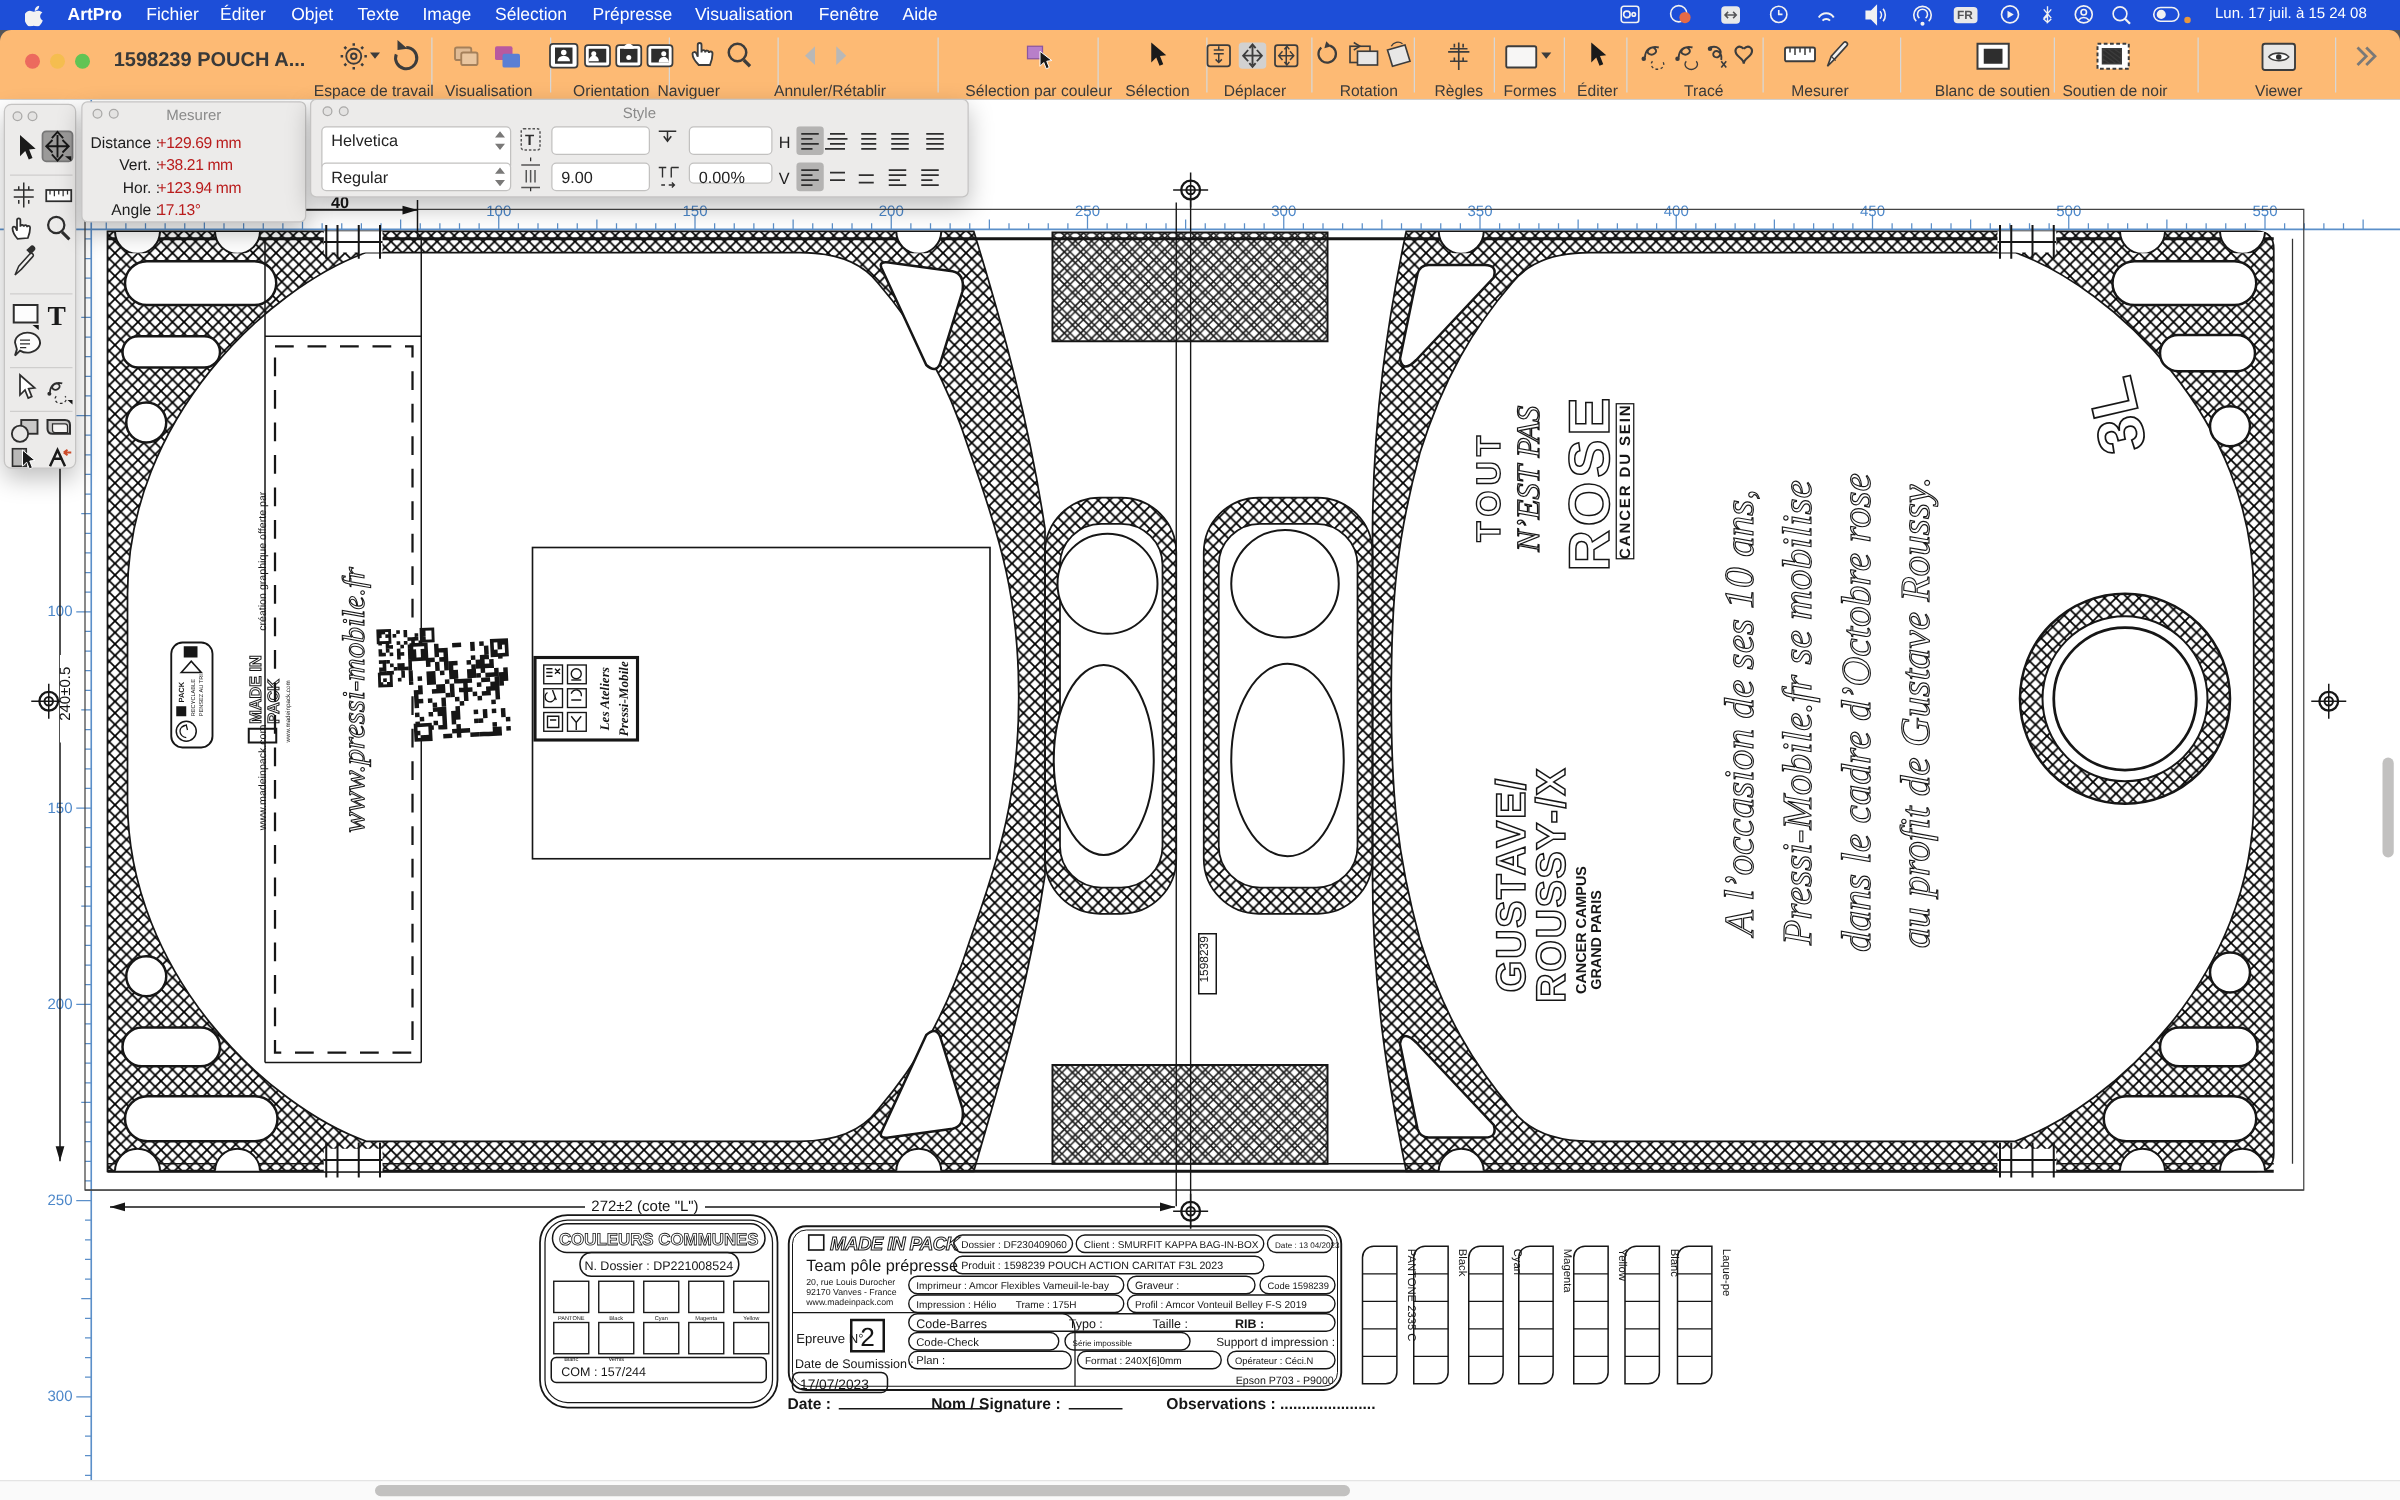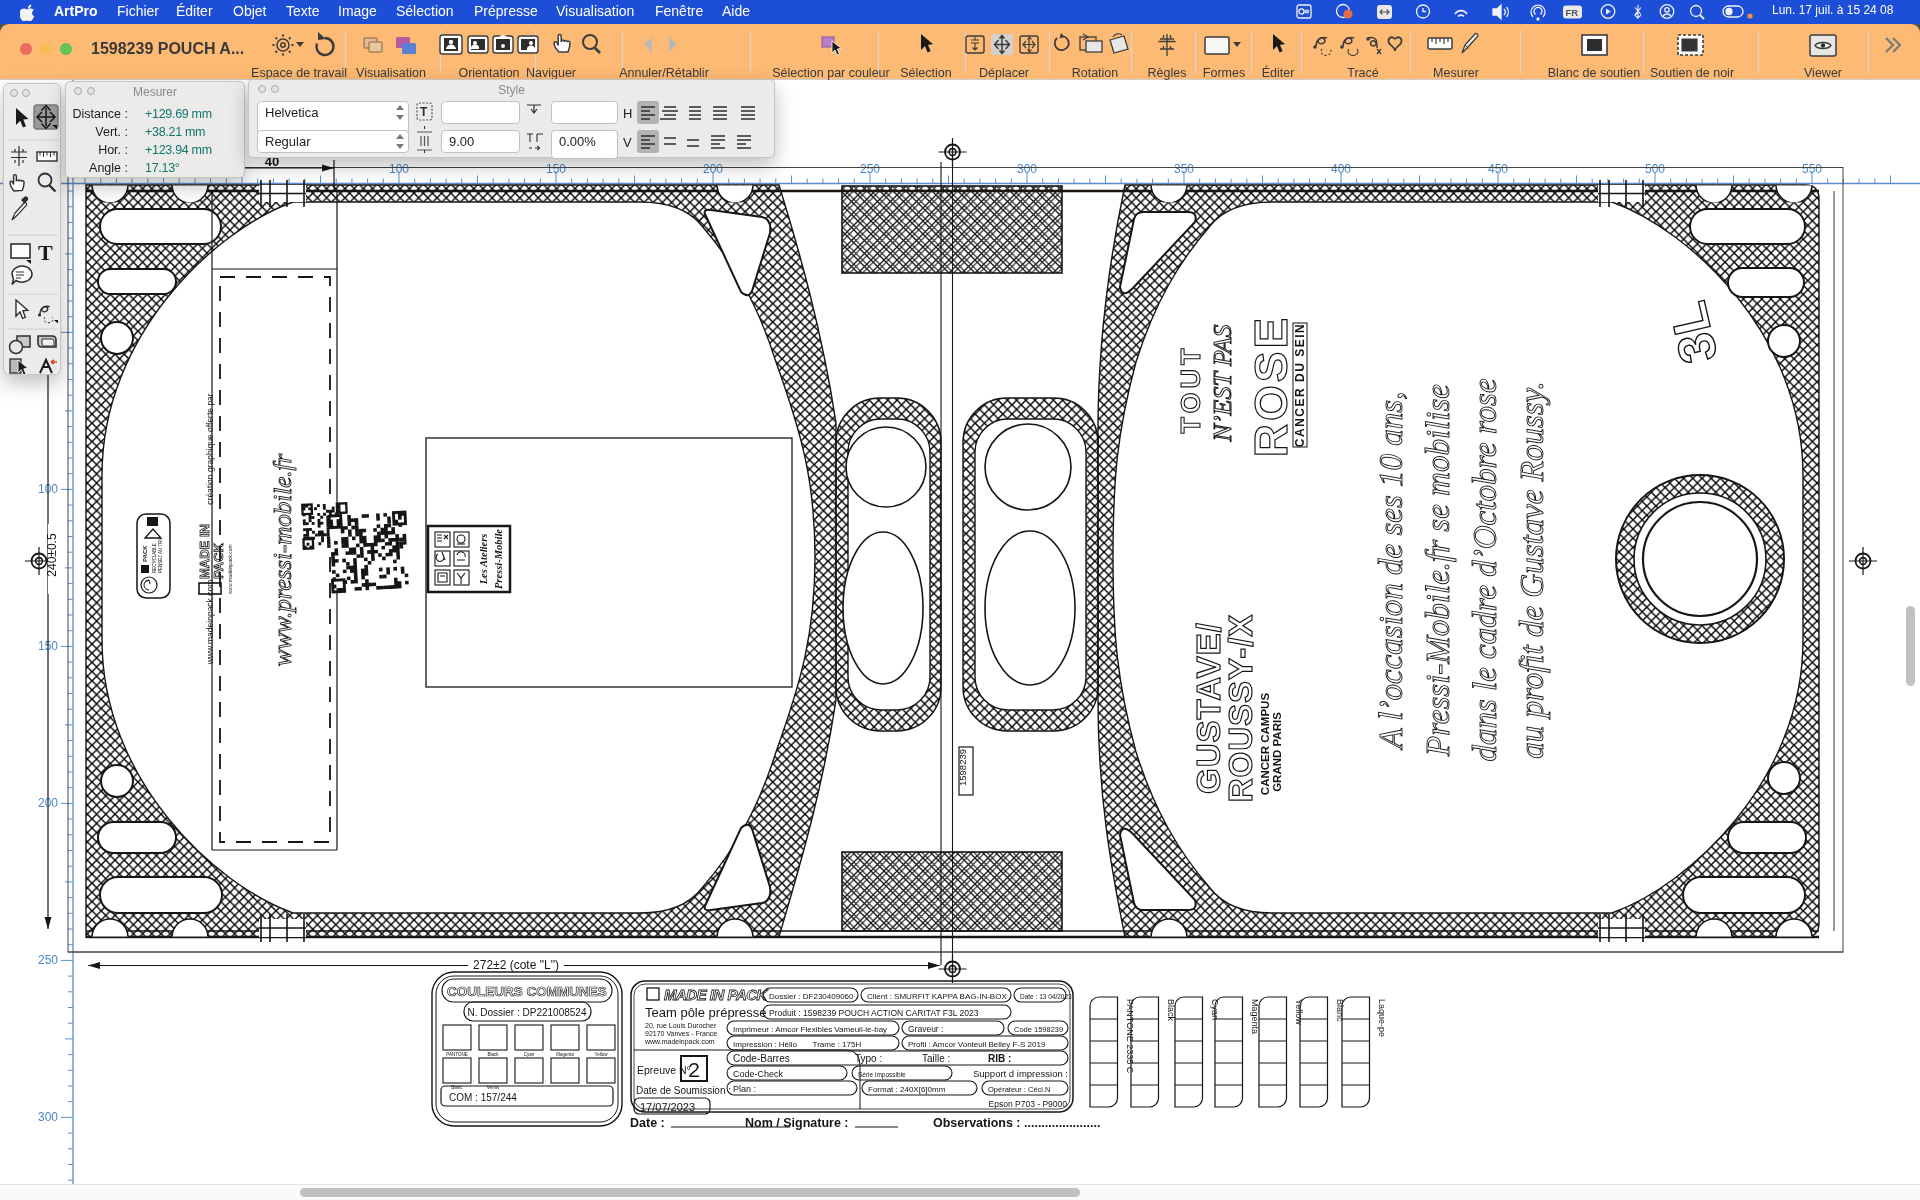--- a/index.html
+++ b/index.html
@@ -599,39 +599,39 @@
     </g>
   </svg>
 </div>
 
 <div class="panel" style="left:65px; top:81px; width:180px; height:97px;">
   <div class="pdot" style="left:8px;"></div>
     <div class="pdot" style="left:21px;"></div>
   <div class="ptitle">Mesurer</div>
   <div style="position:absolute; top:23px; left:0; width:62px; text-align:right; font-size:12.5px; color:#1c1c1c; line-height:18px; white-space:nowrap;">
     Distance&nbsp;:<br>Vert.&nbsp;:<br>Hor.&nbsp;:<br>Angle&nbsp;:</div>
-  <div style="position:absolute; top:23px; left:79px; font-size:12.5px; color:#0f766e; line-height:18px; white-space:nowrap; letter-spacing:-0.3px;">
+  <div style="position:absolute; top:23px; left:60px; font-size:12.5px; color:#b91c1c; line-height:18px; white-space:nowrap; letter-spacing:-0.3px;">
     +129.69 mm<br>+38.21 mm<br>+123.94 mm<br>17.13°</div>
 </div>
 
 <div class="panel" style="left:248px; top:79px; width:527px; height:79px;">
   <div class="pdot" style="left:9px;"></div>
     <div class="pdot" style="left:22px;"></div>
   <div class="ptitle">Style</div>
   <div class="inbox" style="left:8px; top:21px; width:152px; height:35px;">Helvetica</div>
   <div class="inbox" style="left:8px; top:50px; width:152px; height:23px;">Regular</div>
   <svg style="position:absolute; left:142px; top:21px;" width="18" height="53" viewBox="0 0 18 53">
     <g fill="#7a7978">
         <path d="M5,9 l4,-5 4,5 z M5,14 l4,5 4,-5 z M5,38 l4,-5 4,5 z M5,43 l4,5 4,-5 z"></path>
       </g>
   </svg>
   <div class="inbox" style="left:192px; top:21px; width:79px; height:23px;"></div>
   <div class="inbox" style="left:192px; top:50px; width:79px; height:23px;">9.00</div>
   <div class="inbox" style="left:302px; top:21px; width:67px; height:23px;"></div>
-  <div class="inbox" style="left:302px; top:50px; width:67px; height:29px;">0.00%</div>
+  <div class="inbox" style="left:302px; top:50px; width:67px; height:17px;">0.00%</div>
   <div style="position:absolute; left:374px; top:26px; font-size:13px; color:#1c1c1c;">H</div>
   <div style="position:absolute; left:374px; top:55px; font-size:13px; color:#1c1c1c;">V</div>
   <svg style="position:absolute; left:166px; top:21px;" width="130" height="53" viewBox="0 0 130 53">
     <g stroke="#2e2e2e" fill="none" stroke-width="1.2">
       <rect x="2" y="2" width="15" height="17" rx="2" stroke-dasharray="2,1.5" stroke="#555"></rect>
       <text x="5" y="15" font-size="12" font-weight="bold" fill="#2e2e2e" stroke="none">T</text>
       <path d="M2,31 h15 M2,49 h15 M6,35 v10 m3.5,-10 v10 m3.5,-10 v10" stroke="#555"></path>
       <path d="M9.5,28 v-3 m0,27 v-3" stroke-width="1"></path>
       <path d="M112,4 h14 m-7,0 v8 m-3,-4 l3,4 3,-4"></path>
       <path d="M112,33 h6 m4,0 h6 m-13,0 v8 m7,-8 v8 m-8,6 h3 m3,0 l4,0 m-1.5,-2 l2,2 -2,2" stroke-width="1.1"></path>

